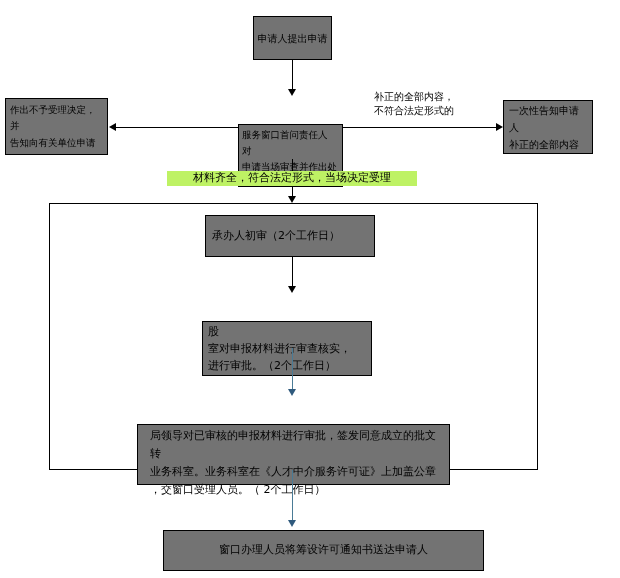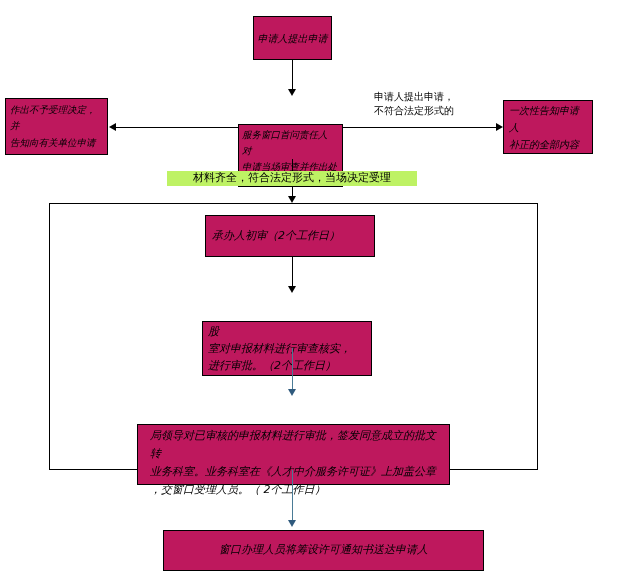--- a/index.html
+++ b/index.html
@@ -9,26 +9,25 @@
     height: 578px;
     background: var(--background, #fff);
     font-family: "DejaVu Sans", "Liberation Sans", sans-serif;
     color: var(--text, #000);
     overflow: hidden;
   }
   .node {
     position: absolute;
     box-sizing: border-box;
     border: 1px solid var(--box-border, #000);
-    background: #be185d;
+    background: #737373;
     display: flex;
     align-items: center;
     white-space: pre-line;
     line-height: 1.7;
-    font-style: italic;
   }
   .node.top-align { align-items: flex-start; margin-top: 28px; }
   .node.centered { justify-content: center; text-align: center; }
   .container-frame {
     position: absolute;
     box-sizing: border-box;
     border: 1px solid var(--box-border, #000);
     background: transparent;
   }
   .edge-label {
@@ -95,21 +94,21 @@
   <div class="node top-align n-section">股
 室对申报材料进行审查核实，
 进行审批。（2个工作日）</div>
 
   <div class="node top-align n-leader">局领导对已审核的申报材料进行审批，签发同意成立的批文转
 业务科室。业务科室在《人才中介服务许可证》上加盖公章
 ，交窗口受理人员。（ 2个工作日）</div>
 
   <div class="node centered n-deliver">窗口办理人员将筹设许可通知书送达申请人</div>
 
-  <div class="edge-label lbl-right">申请人提出申请，
+  <div class="edge-label lbl-right">补正的全部内容，
 不符合法定形式的</div>
   <div class="edge-label lbl-mid">材料齐全，符合法定形式，当场决定受理</div>
 
   <div class="vline" style="left:292px; top:60px; height:30px;"></div>
   <div class="head head-down" style="left:288px; top:89px;"></div>
 
   <div class="hline" style="left:116px; top:127px; width:122px;"></div>
   <div class="head head-left" style="left:109px; top:123px;"></div>
 
   <div class="hline" style="left:343px; top:127px; width:153px;"></div>

